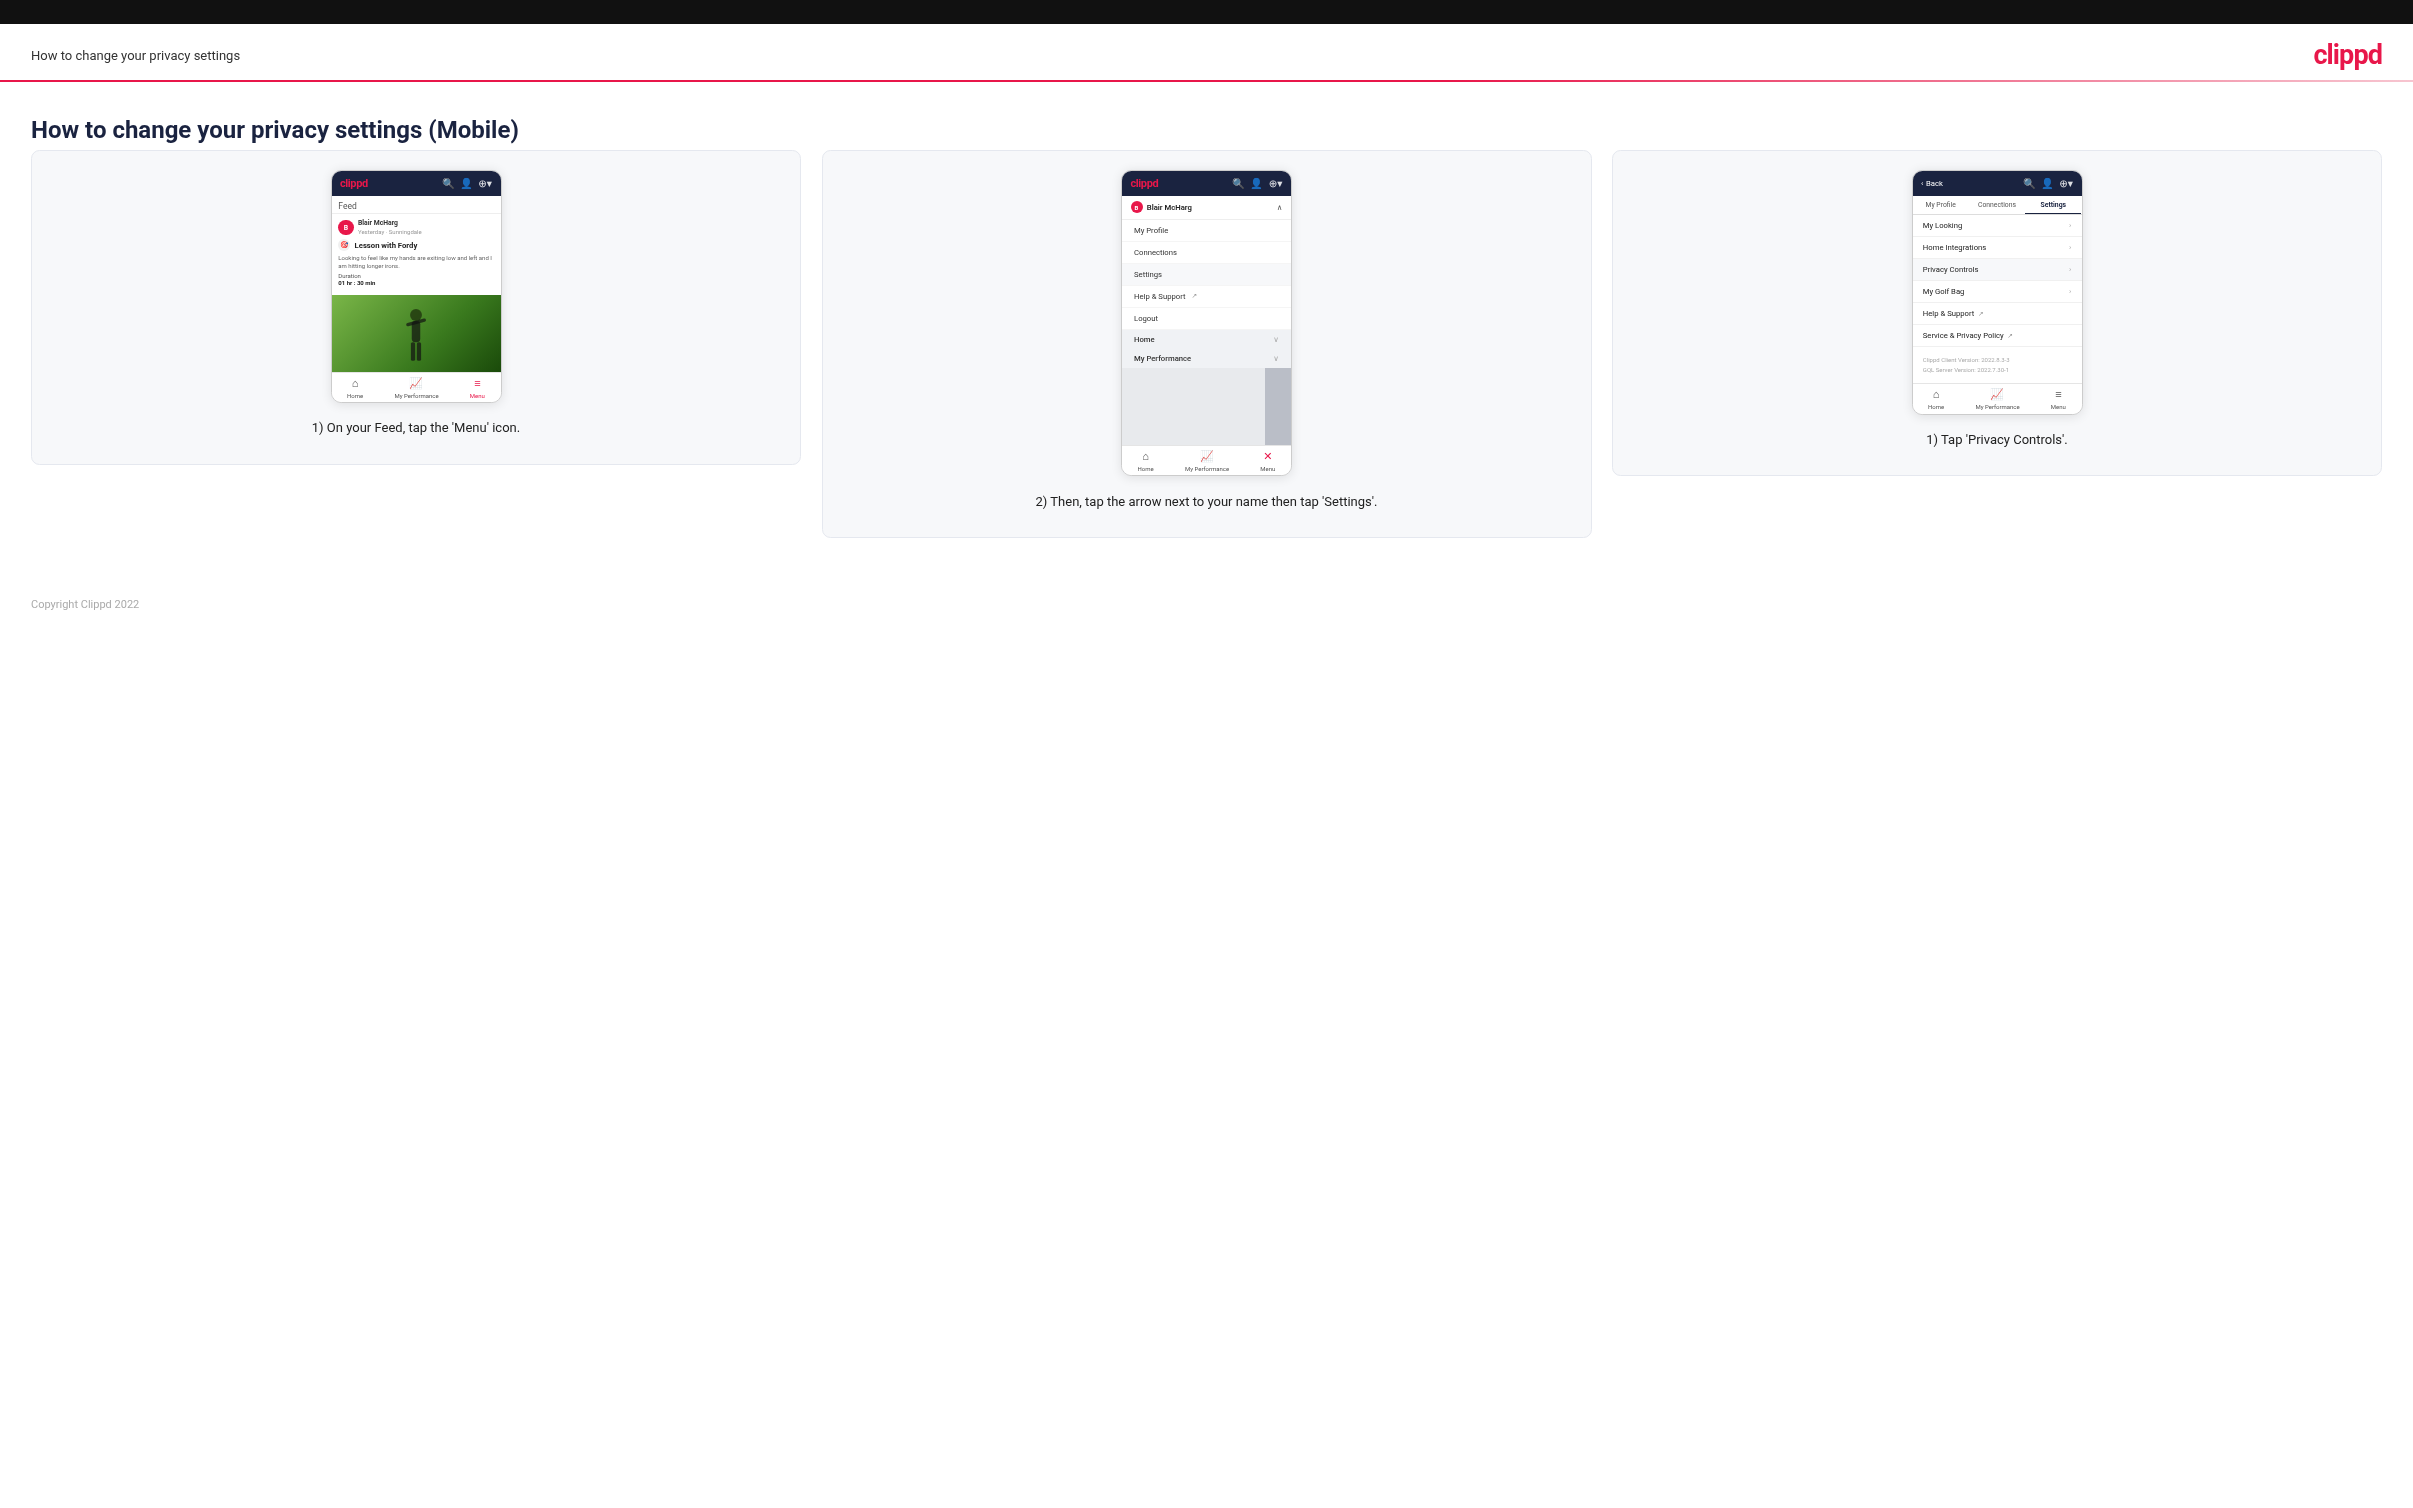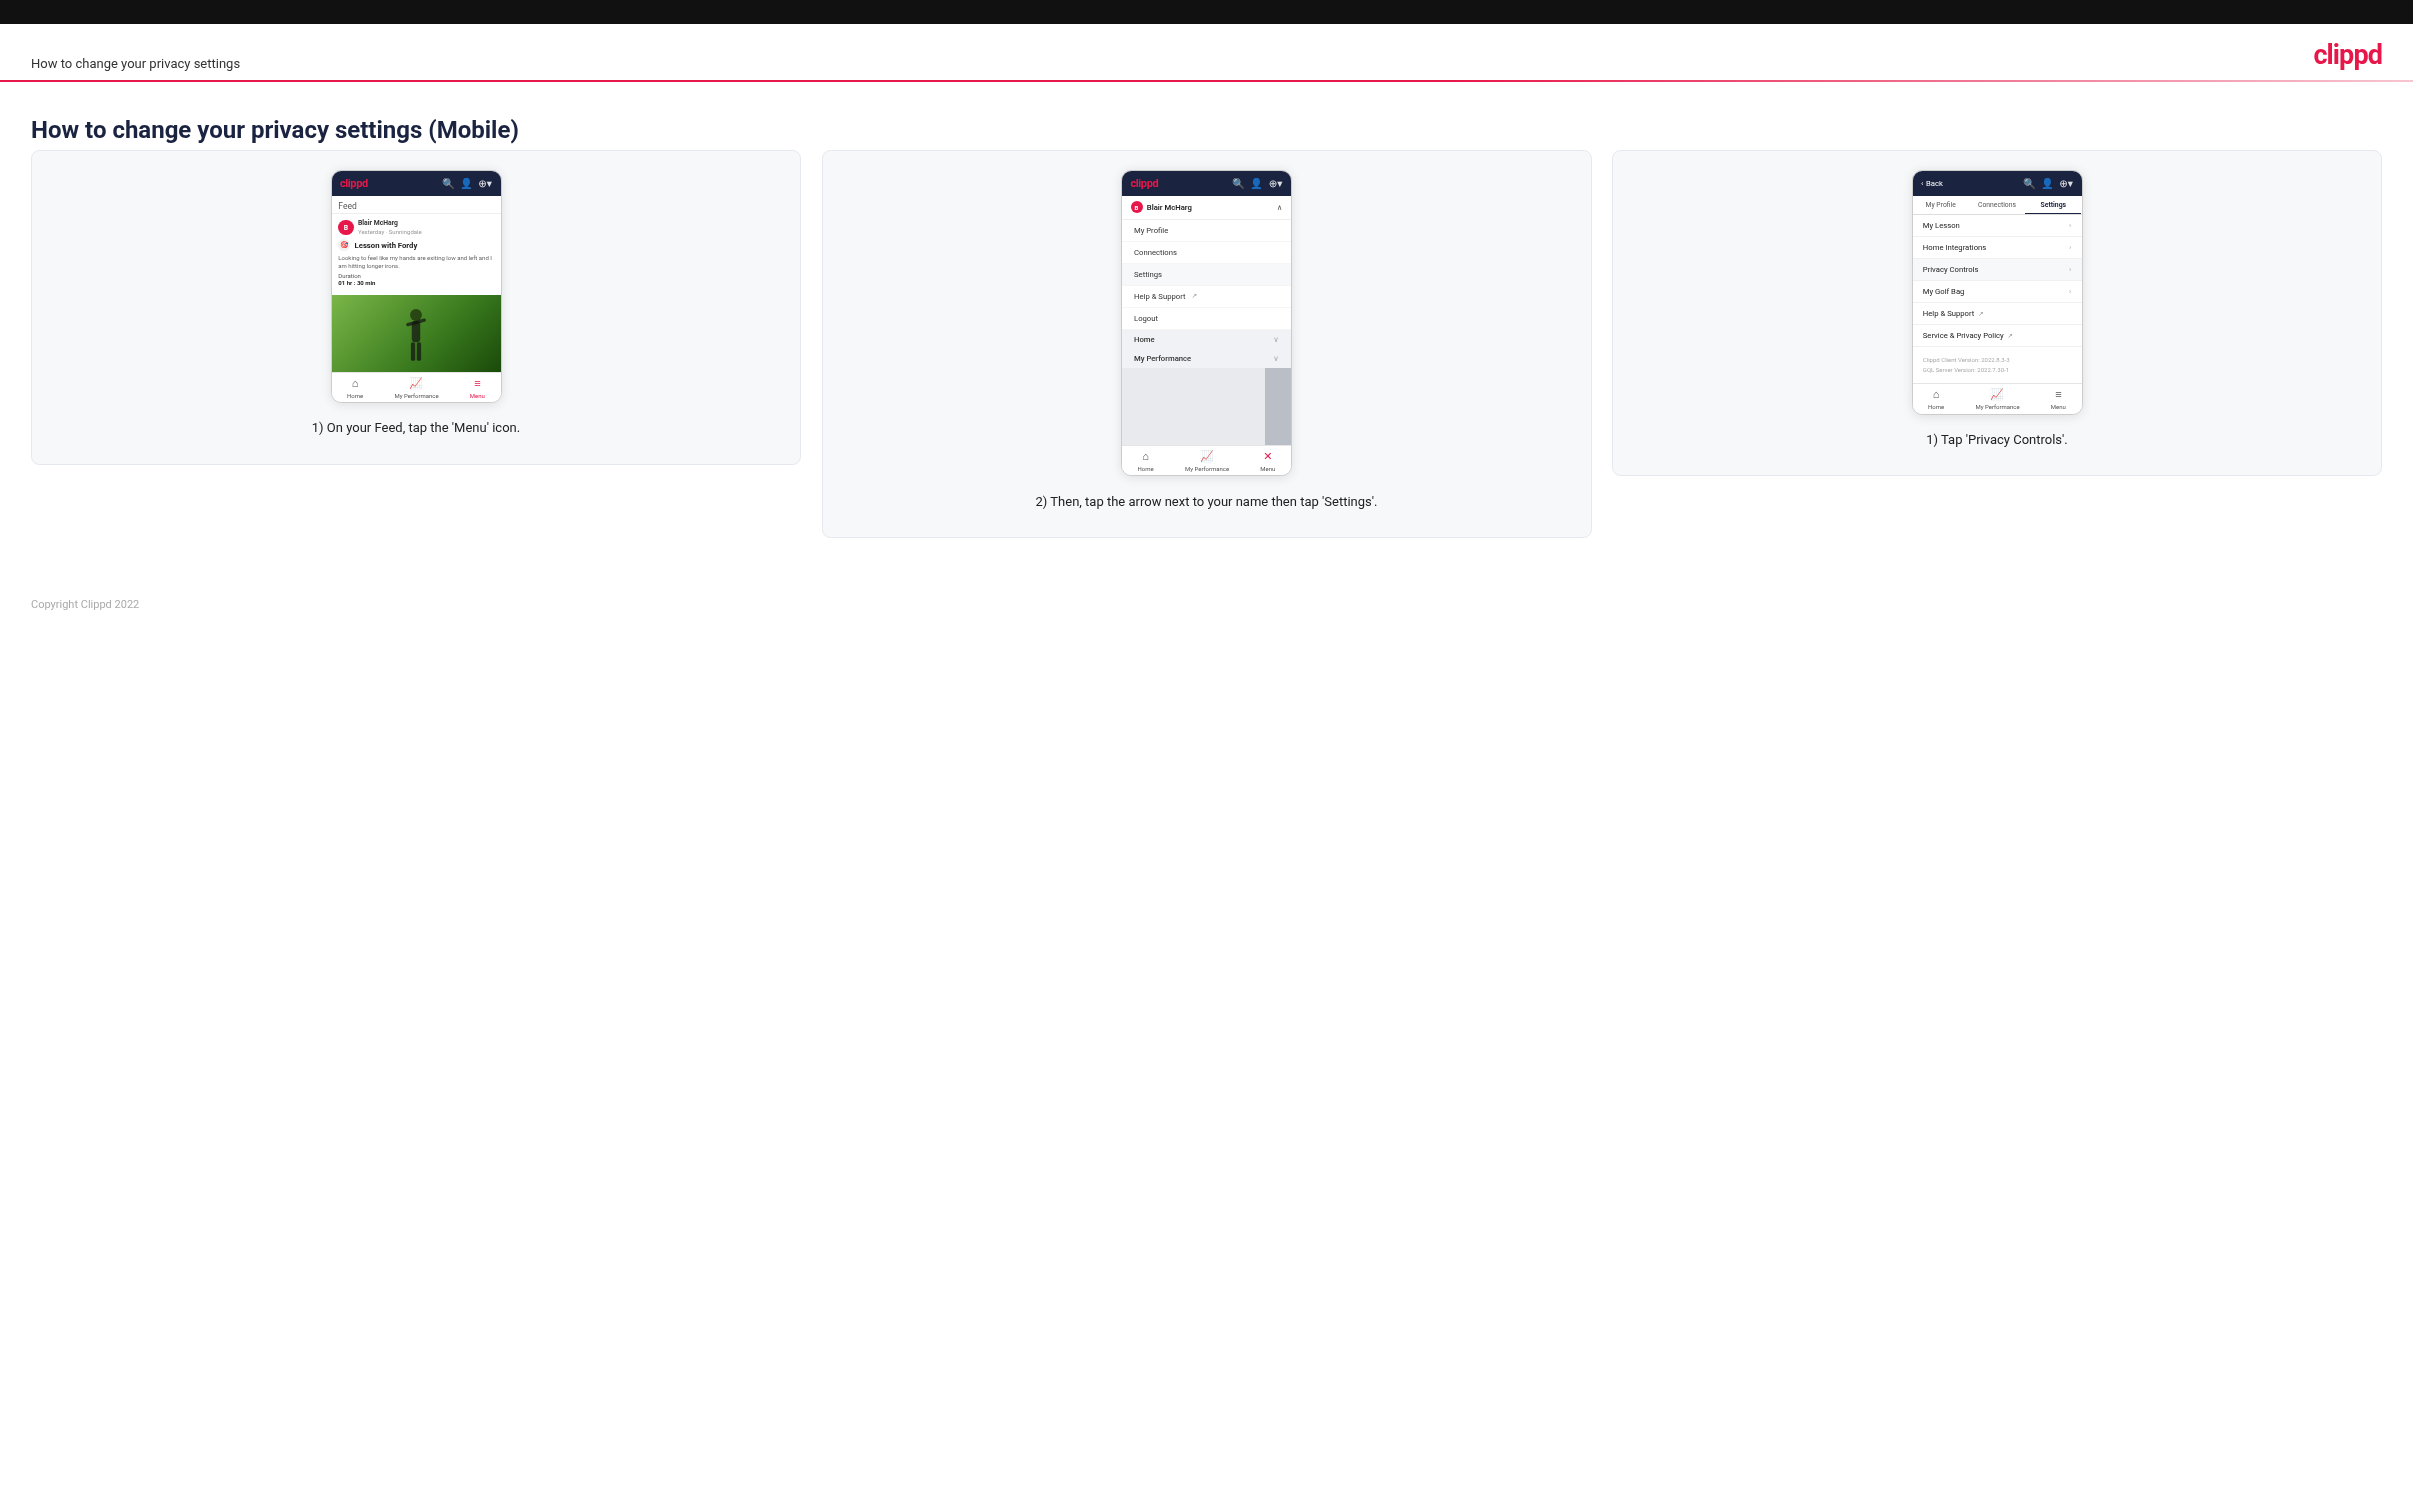--- a/index.html
+++ b/index.html
@@ -12,21 +12,21 @@
     
     .top-bar {
       background: #111;
       height: 24px;
       width: 100%;
     }
 
     
     .header {
       display: flex;
-      align-items: flex-end;
+      align-items: center;
       justify-content: space-between;
       padding: 15.4px 31px 8.5px 31px;
       border-radius: 27px;
     }
     .header-title {
       font-size: 13px;
       color: #333;
       font-weight: 400;
     }
     .logo {
@@ -492,21 +492,21 @@
           </div>
         </div>
 
         <div class="settings-tabs">
           <div class="settings-tab">My Profile</div>
           <div class="settings-tab">Connections</div>
           <div class="settings-tab active">Settings</div>
         </div>
 
         <div class="settings-list-item">
-          <span>My Lesson</span>
+          <span>My Looking</span>
           <span class="settings-chevron">›</span>
         </div>
         <div class="settings-list-item">
           <span>Home Integrations</span>
           <span class="settings-chevron">›</span>
         </div>
         <div class="settings-list-item highlighted">
           <span>Privacy Controls</span>
           <span class="settings-chevron">›</span>
         </div>

